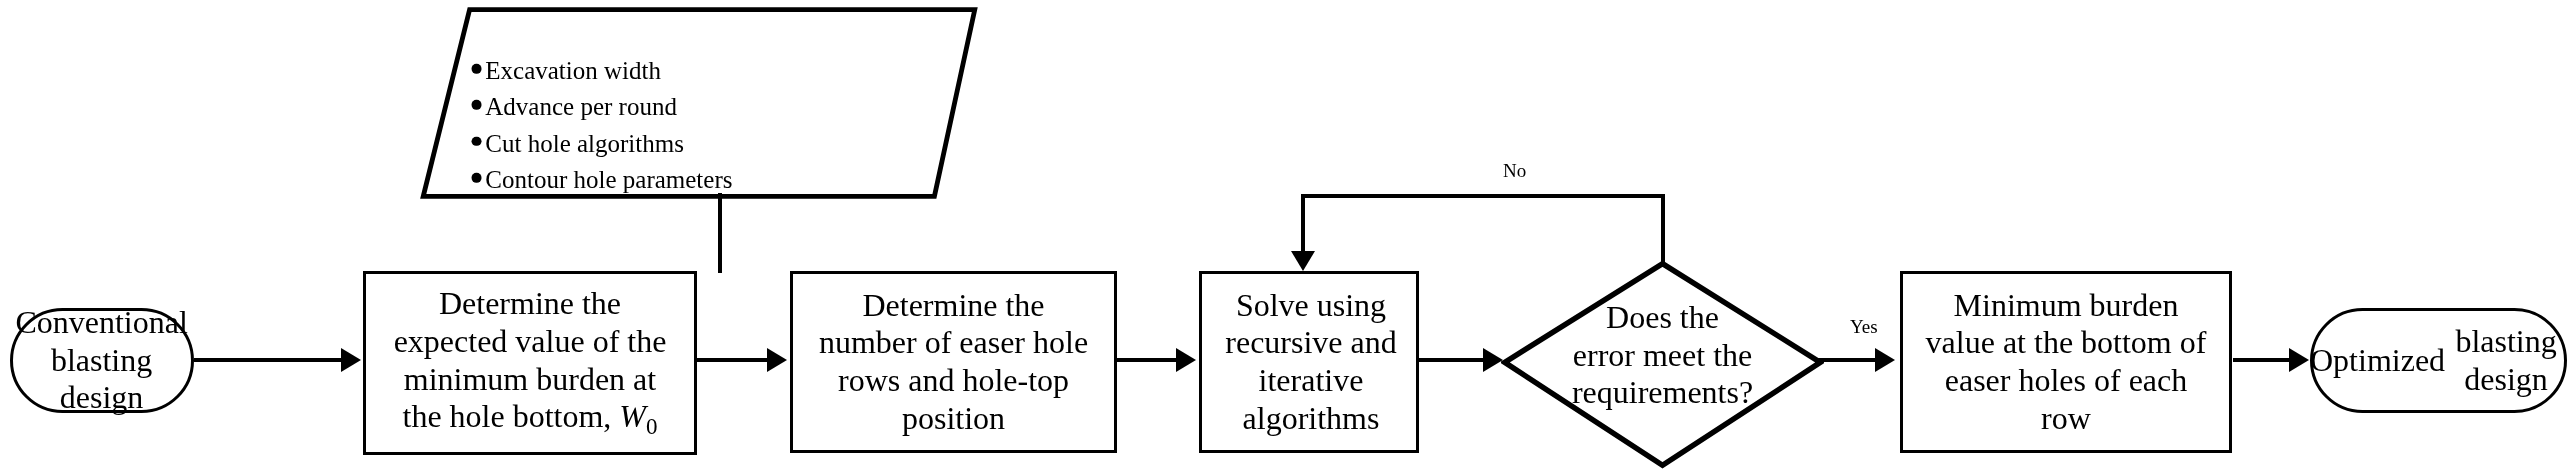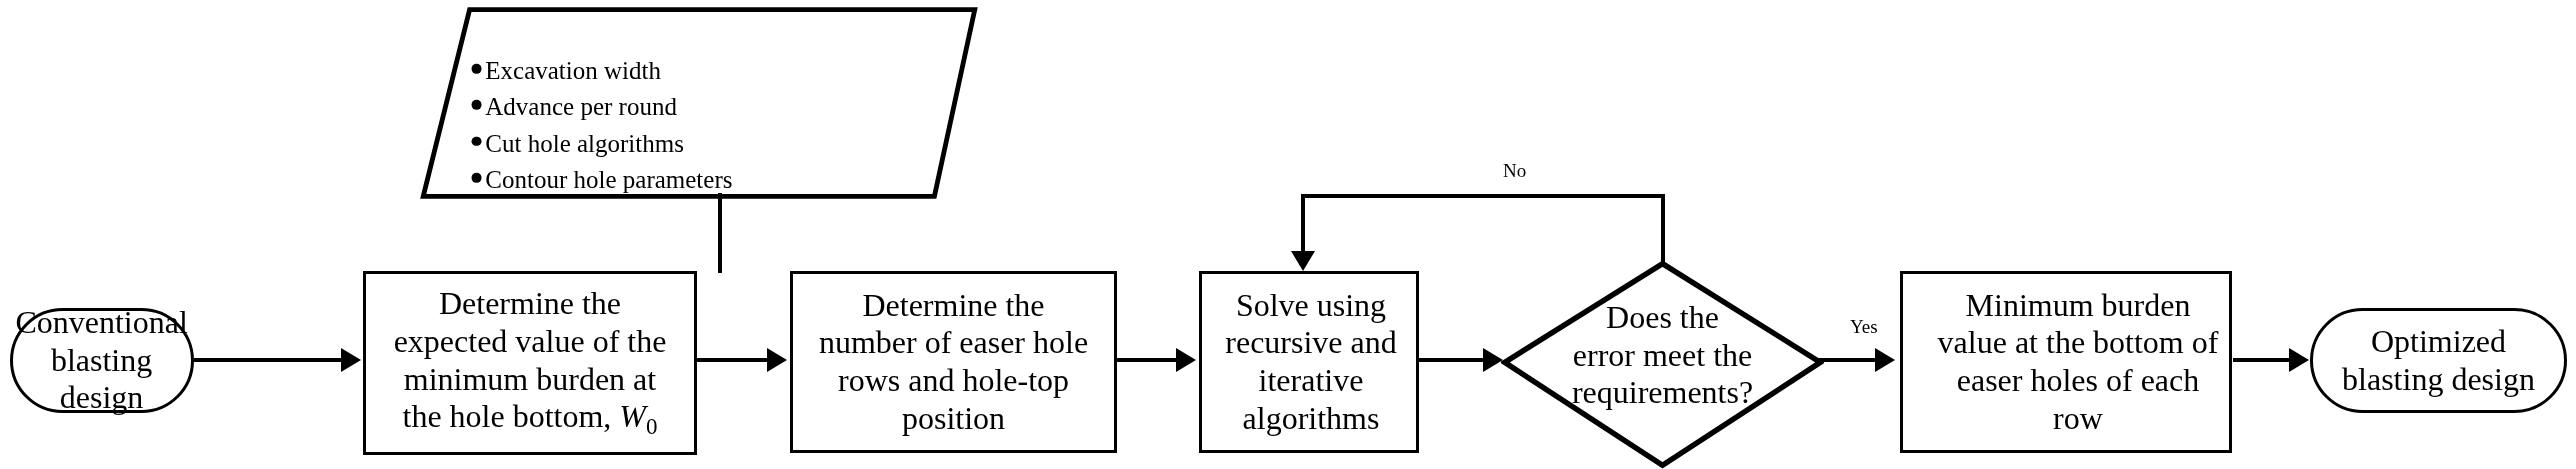--- a/index.html
+++ b/index.html
@@ -204,28 +204,28 @@
   </div>
   <div class="node-text fs-big" style="left:1518px; top:283px; width:289px; height:145px;">Does the
 error meet the
 requirements?</div>
 
   <div class="conn-h" style="left:1817px; top:358px; width:60px;"></div>
   <div class="arrow-right" style="left:1875px; top:348px;"></div>
   <div class="edge-label" style="left:1826px; top:317px;">Yes</div>
 
   <div class="process" style="left:1900px; top:271px; width:332px; height:182px;"></div>
-  <div class="node-text fs-big" style="left:1900px; top:271px; width:332px; height:182px;padding-left:12px;">Minimum burden
+  <div class="node-text fs-big" style="left:1900px; top:271px; width:332px; height:182px;">Minimum burden
 value at the bottom of
 easer holes of each
 row</div>
 
   <div class="conn-h" style="left:2233px; top:358px; width:58px;"></div>
   <div class="arrow-right" style="left:2289px; top:348px;"></div>
 
   <div class="terminator" style="left:2310px; top:308px; width:257px; height:105px;"></div>
-  <div class="node-text fs-big" style="left:2310px; top:308px; width:257px; height:105px; flex-direction:column;">
+  <div class="node-text fs-big" style="left:2310px; top:308px; width:257px; height:105px; flex-direction:row;">
     <span>Optimized</span>
     <span>blasting design</span>
   </div>
 
 </div>
 
 
 </body></html>

